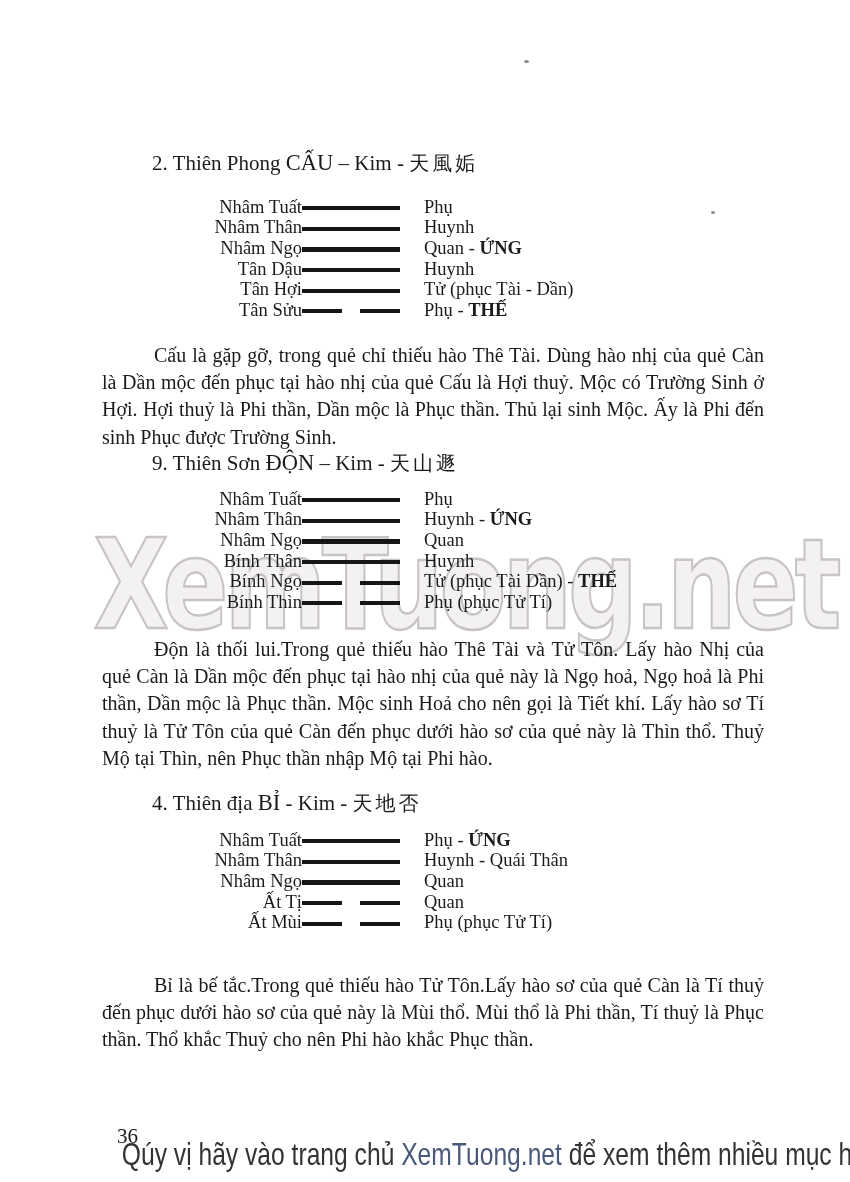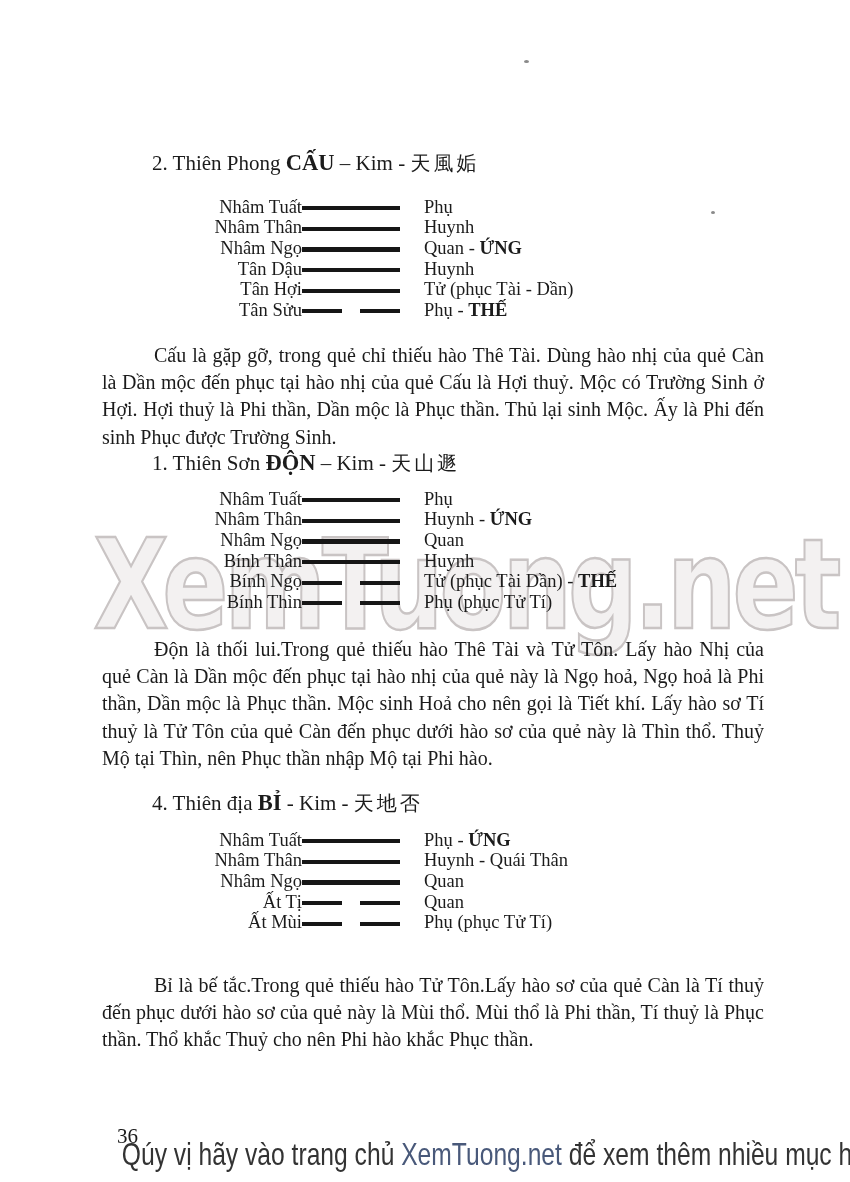--- a/index.html
+++ b/index.html
@@ -35,21 +35,21 @@
     user-select: none;
   }
   .content { position: relative; z-index: 1; }
 
   
   .sec-heading {
     position: absolute;
     font-size: 21px;
     white-space: nowrap;
   }
-  .sec-heading .h-bold { font-weight: bold; font-size: 22.5px; margin-top: 32px; }
+  .sec-heading .h-bold { font-weight: normal; font-size: 22.5px; margin-top: 32px; }
   .sec-heading .h-cjk { font-size: 20px; letter-spacing: 3px; }
 
   
   .hextable { position: absolute; left: 188px; text-align: right; }
   .hexrow { display: flex; align-items: center; height: 20.6px; }
   .stem { width: 114px; font-size: 18.5px; }
   .hline {
     width: 98px; height: 4.2px;
     background: #161616;
     margin-right: 24px;
@@ -150,21 +150,21 @@
       <div class="hexrow">
         <span class="stem">Tân Sửu</span>
         <span class="hline" data-linetype="broken"></span>
         <span class="hlabel"><span>Phụ - </span><span class="lbl-bold">THẾ</span></span>
       </div>
     </div>
 
     <div class="para" style="top:342px;">Cấu là gặp gỡ, trong quẻ chỉ thiếu hào Thê Tài. Dùng hào nhị của quẻ Càn là Dần mộc đến phục tại hào nhị của quẻ Cấu là Hợi thuỷ. Mộc có Trường Sinh ở Hợi. Hợi thuỷ là Phi thần, Dần mộc là Phục thần. Thủ lại sinh Mộc. Ấy là Phi đến sinh Phục được Trường Sinh.</div>
 
     <div class="sec-heading" style="left:152px; top:450px;">
-      <span>1. Thiên Sơn </span><span class="h-bold">ĐỘN</span><span> – Kim - </span><span class="h-cjk">天山遯</span>
+      <span>9. Thiên Sơn </span><span class="h-bold">ĐỘN</span><span> – Kim - </span><span class="h-cjk">天山遯</span>
     </div>
 
     <div class="hextable" style="top:489px;">
       <div class="hexrow">
         <span class="stem">Nhâm Tuất</span>
         <span class="hline" data-linetype="solid"></span>
         <span class="hlabel"><span>Phụ</span><span class="lbl-bold"></span></span>
       </div>
       <div class="hexrow">
         <span class="stem">Nhâm Thân</span>

